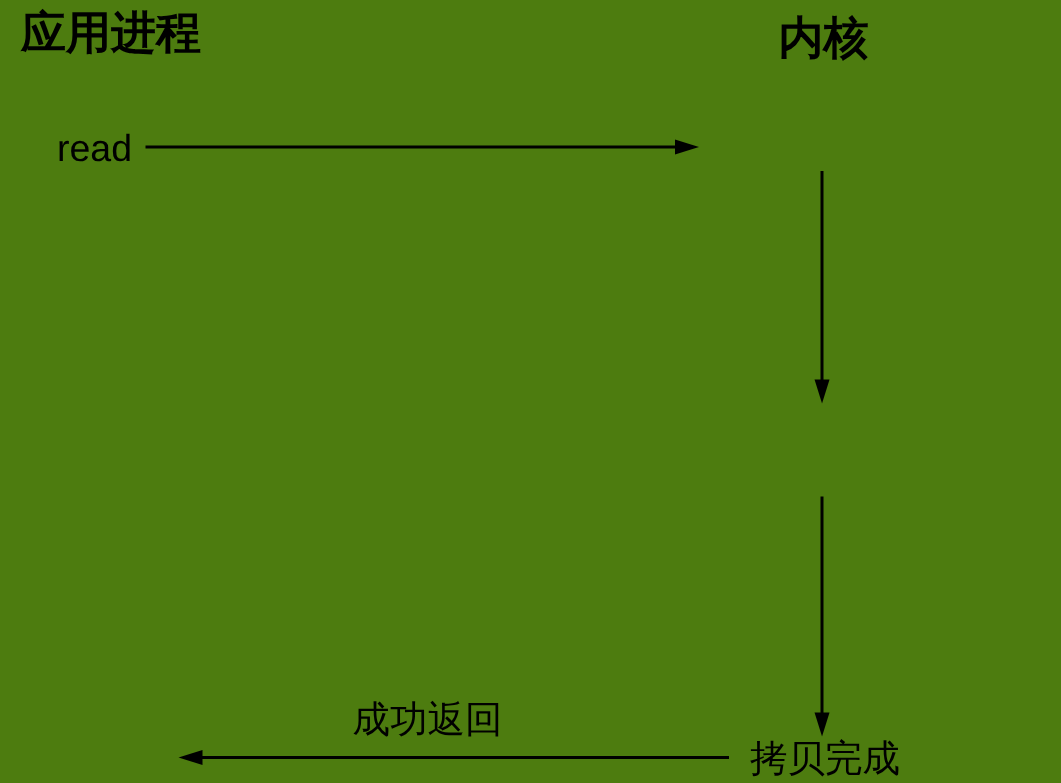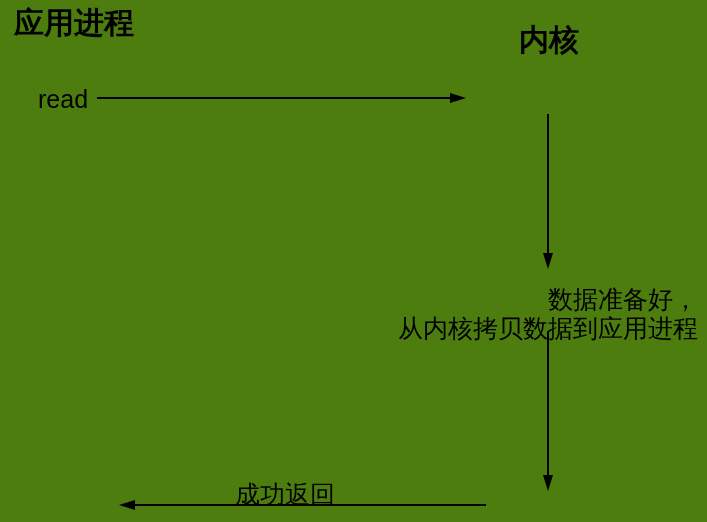--- a/index.html
+++ b/index.html
@@ -30,21 +30,21 @@
     white-space: nowrap;
     font-size: 25px;
     line-height: 27px;
     z-index: 2;
   }
   .heading {
     font-size: 30px;
     font-weight: bold;
     line-height: 32px;
   }
-  .center { transform: translateX(-50%); text-align: right; margin-top: 14px; }
+  .center { transform: translateX(-50%); text-align: center; }
 
   #app-heading     { left: 14px;  top: 7px;  }
   #kernel-heading  { left: 549px; top: 10px; }
   #read-node       { left: 38px;  top: 86px; }
   #blocking-label  { left: 272px; top: 62px; }
   #data-not-ready  { left: 548px; top: 84px; }
   #data-ready      { left: 548px; top: 271px; line-height: 29px; }
   #copy-complete   { left: 550px; top: 493px; }
   #success-label   { left: 285px; top: 467px; }
   #process-data    { left: 12px;  top: 493px; }
@@ -89,23 +89,20 @@
   </svg>
 
   <div class="txt heading" id="app-heading">应用进程</div>
 
   <div class="txt heading center" id="kernel-heading">内核</div>
 
   <div class="txt" id="read-node">read</div>
 
 
 
-  <div class="txt center" id="data-ready">
-    <div>数据准备好，</div>
-    <div>从内核拷贝数据到应用进程</div>
-  </div>
 
+  <div class="txt center" id="copy-complete">拷贝完成</div>
 
   <div class="txt center" id="success-label">成功返回</div>
 
 
 
 </div>
 
 </body></html>

